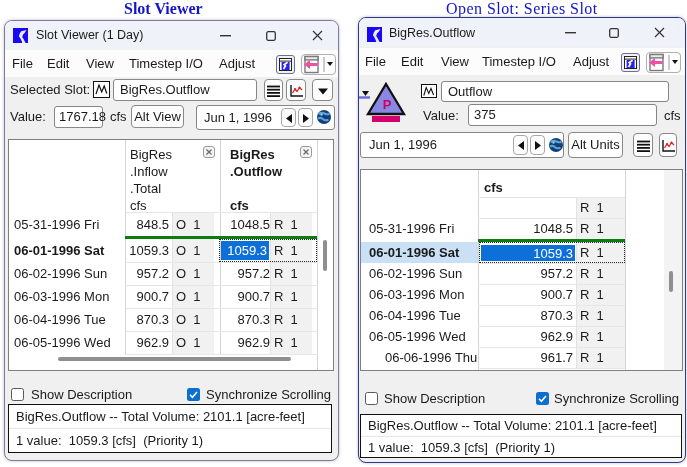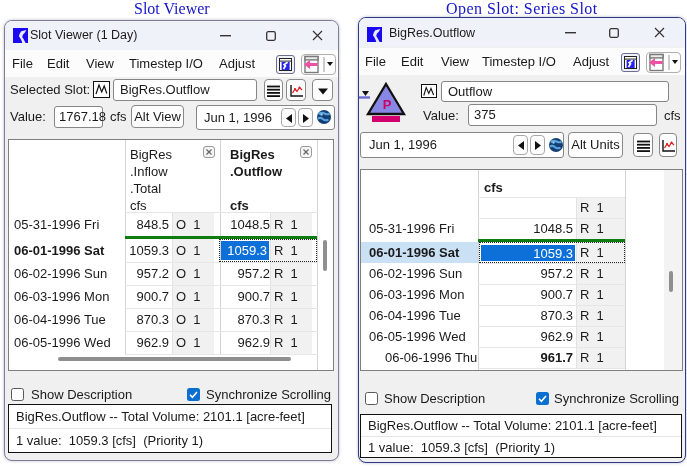--- a/index.html
+++ b/index.html
@@ -24,30 +24,30 @@
   .selcell{position:absolute;background:#0d6fd8;color:#fff;}
   .dotted{position:absolute;border:1px dotted #222;box-sizing:border-box;}
   .cbx{position:absolute;width:13px;height:13px;box-sizing:border-box;}
   .cbx.off{background:#fff;border:1.4px solid #5a5a5a;border-radius:2.5px;}
   .infobox{position:absolute;background:#fff;border:1.4px solid #111;}
   .ibtxt{position:absolute;left:7px;white-space:nowrap;}
   .thumb{position:absolute;background:#8f8f8f;border-radius:2px;}
   .ttlbtn{position:absolute;top:0;height:29px;display:flex;align-items:center;justify-content:center;}
 </style></head>
 <body>
-<div class="cap" style="left:134px;">Slot Viewer</div>
+<div class="cap" style="left:124px;font-weight:bold;">Slot Viewer</div>
 <div class="cap" style="left:446px;letter-spacing:0.45px;">Open Slot: Series Slot</div>
 
 <div class="win" id="w1" style="left:4px;top:20px;width:333px;height:439px;border:1px solid #7d7d99;">
   <div class="tbar"></div>
   <svg class="abs" style="left:8px;top:7px;" width="15" height="15">
       <rect width="15" height="15" fill="#1a08f2"></rect>
       <path d="M8.2 3.2 L6.8 5.5 L5.9 8.2 L7.3 10.3 L8.7 13 L9.2 15 L12.6 15 L10.8 11.6 L9.2 9.0 L10.0 6.6 L11.6 5.0 L13.4 1.9 Z" fill="#e9e9fc"></path>
     </svg>
-  <div class="abs" style="left:25px;top:0;height:28px;line-height:28px;font-size:12.5px;">Slot Viewer (1 Day)</div>
+  <div class="abs" style="left:31px;top:0;height:28px;line-height:28px;font-size:12.5px;">Slot Viewer (1 Day)</div>
   <div class="ttlbtn" style="left:213px;width:14px;">
       <svg width="11" height="2">
         <rect width="11" height="1.4" fill="#333"></rect>
       </svg>
     </div>
   <div class="ttlbtn" style="left:259px;width:14px;">
       <svg width="10" height="10">
         <rect x="0.7" y="0.7" width="8.6" height="8.6" fill="none" stroke="#333" stroke-width="1.3" rx="1.5"></rect>
       </svg>
     </div>
@@ -330,21 +330,21 @@
     <div class="dtxt" style="left:8px;top:114px;height:21px;line-height:21px;">06-03-1996 Mon</div>
     <div class="vtxt" style="left:118px;width:94px;top:114px;height:21px;line-height:21px;">900.7</div>
     <div class="ftxt" style="left:219px;top:114px;height:21px;line-height:21px;">R&nbsp;&nbsp;1</div>
     <div class="dtxt" style="left:8px;top:135px;height:21px;line-height:21px;">06-04-1996 Tue</div>
     <div class="vtxt" style="left:118px;width:94px;top:135px;height:21px;line-height:21px;">870.3</div>
     <div class="ftxt" style="left:219px;top:135px;height:21px;line-height:21px;">R&nbsp;&nbsp;1</div>
     <div class="dtxt" style="left:8px;top:156px;height:21px;line-height:21px;">06-05-1996 Wed</div>
     <div class="vtxt" style="left:118px;width:94px;top:156px;height:21px;line-height:21px;">962.9</div>
     <div class="ftxt" style="left:219px;top:156px;height:21px;line-height:21px;">R&nbsp;&nbsp;1</div>
     <div class="dtxt" style="left:24px;top:177px;height:21px;line-height:21px;">06-06-1996 Thu</div>
-    <div class="vtxt" style="left:118px;width:94px;top:177px;height:21px;line-height:21px;font-weight:bold;">961.7</div>
+    <div class="vtxt" style="left:118px;width:94px;top:177px;height:21px;line-height:21px;">961.7</div>
     <div class="ftxt" style="left:219px;top:177px;height:21px;line-height:21px;">R&nbsp;&nbsp;1</div>
     <div class="abs" style="left:303px;top:0;width:18px;height:200px;background:#f3f3f3;"></div>
     <div class="thumb" style="left:308px;top:101px;width:4px;height:21px;"></div>
   </div>
 
   <div class="cbx off" style="left:6px;top:374px;"></div>
   <div class="abs" style="left:25px;top:368px;height:26px;line-height:26px;">Show Description</div>
   <svg class="cbx" style="left:177px;top:374px;" width="13" height="13">
       <rect width="13" height="13" rx="2.5" fill="#0b6fd0"></rect>
       <path d="M3 6.7 L5.4 9.2 L10 4" stroke="#fff" stroke-width="1.6" fill="none"></path>

